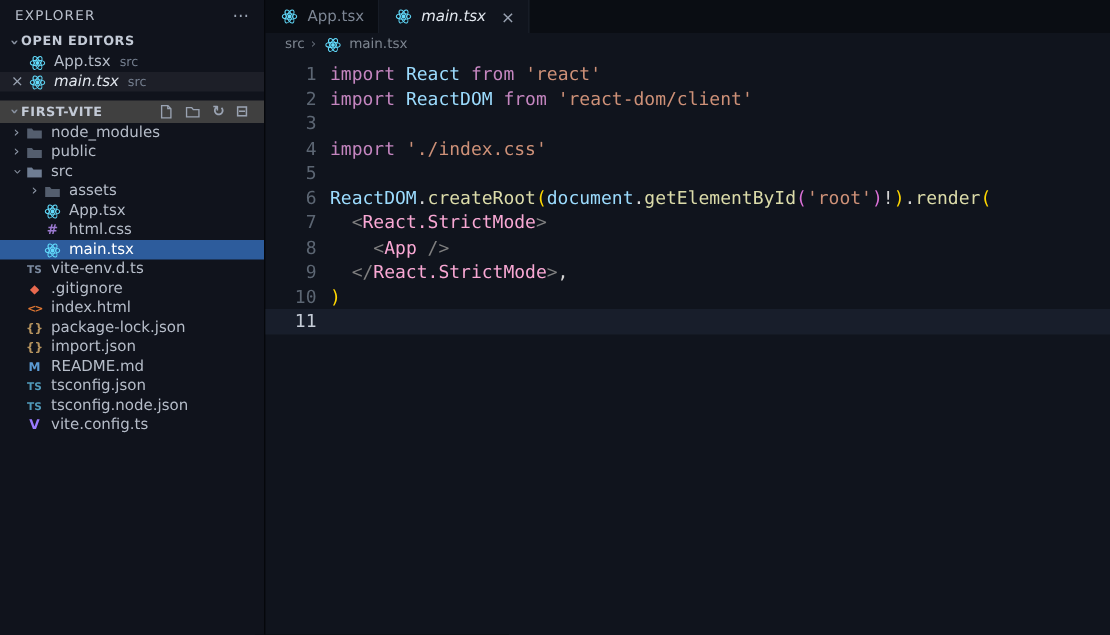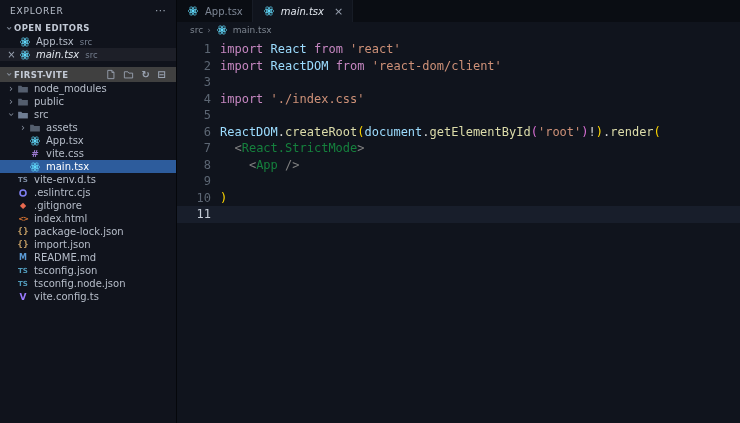--- a/index.html
+++ b/index.html
@@ -53,21 +53,21 @@
   .breadcrumb { height:16px; background:#10141d; display:flex; align-items:center; gap:4px; padding-left:13px; font-size:9px; color:#7d8590; flex-shrink:0; }
   .bc-sep { font-size:9px; color:#646c78; }
 
   .code { flex:1; background:#10141d; padding-top:3px; font-family:"DejaVu Sans Mono","Liberation Mono",monospace; font-size:12px; }
   .code-line { display:flex; height:16.5px; line-height:16.5px; }
   .code-line.active { background:#181e2b;flex-direction:column; }
   .ln { width:34px; flex-shrink:0; text-align:right; color:#5c6673; }
   .code-line.active .ln { color:#c6cdd8; }
   .lc { padding-left:9px; white-space:pre; color:#d4d4d4; }
   .tok-kw { color:#c586c0; } .tok-id { color:#9cdcfe; } .tok-str { color:#ce9178; }
-  .tok-fn { color:#dcdcaa; } .tok-cls { color:#15803d; } .tok-tag { color:#808080; }
+  .tok-fn { color:#dcdcaa; } .tok-cls { color:#f9a8d4; } .tok-tag { color:#808080; }
   .tok-pun { color:#d4d4d4; } .tok-b1 { color:#ffd700; } .tok-b2 { color:#da70d6; }
   .tok-pln { color:#d4d4d4; }
 </style>
 </head>
 <body>
 
 <div class="app">
 
   <div class="sidebar">
     <div class="expl-header">
@@ -182,48 +182,40 @@
                 <ellipse cx="8" cy="8" rx="6.4" ry="2.5" transform="rotate(120 8 8)"></ellipse>
               </g>
             </svg>
           </span>
           <span class="tree-label">App.tsx</span>
         </div>
         <div class="tree-row" style="padding-left: 28px;">
           <span class="fi">
             <span class="g-css">#</span>
           </span>
-          <span class="tree-label">vite.css</span>
+          <span class="tree-label">html.css</span>
         </div>
         <div class="tree-row selected" style="padding-left: 28px;">
           <span class="fi">
             <svg viewBox="0 0 16 16" width="12" height="12">
               <circle cx="8" cy="8" r="1.7" fill="#61dafb"></circle>
               <g fill="none" stroke="#61dafb" stroke-width="0.9">
                 <ellipse cx="8" cy="8" rx="6.4" ry="2.5"></ellipse>
                 <ellipse cx="8" cy="8" rx="6.4" ry="2.5" transform="rotate(60 8 8)"></ellipse>
                 <ellipse cx="8" cy="8" rx="6.4" ry="2.5" transform="rotate(120 8 8)"></ellipse>
               </g>
             </svg>
           </span>
           <span class="tree-label">main.tsx</span>
         </div>
         <div class="tree-row" style="padding-left: 16px;">
           <span class="fi">
             <span class="g-ts">TS</span>
           </span>
           <span class="tree-label">vite-env.d.ts</span>
-        </div>
-        <div class="tree-row" style="padding-left: 16px;">
-          <span class="fi">
-            <svg width="10" height="10" viewBox="0 0 10 10">
-              <circle cx="5" cy="5" r="3" fill="none" stroke="#8080f2" stroke-width="1.6"></circle>
-            </svg>
-          </span>
-          <span class="tree-label">.eslintrc.cjs</span>
         </div>
         <div class="tree-row" style="padding-left: 16px;">
           <span class="fi">
             <span class="g-git">◆</span>
           </span>
           <span class="tree-label">.gitignore</span>
         </div>
         <div class="tree-row" style="padding-left: 16px;">
           <span class="fi">
             <span class="g-html">&lt;&gt;</span>
@@ -343,20 +335,21 @@
         <div class="code-line">
           <span class="ln">7</span>
           <span class="lc"><span class="tok-pln">  </span><span class="tok-tag">&lt;</span><span class="tok-cls">React.StrictMode</span><span class="tok-tag">&gt;</span></span>
         </div>
         <div class="code-line">
           <span class="ln">8</span>
           <span class="lc"><span class="tok-pln">    </span><span class="tok-tag">&lt;</span><span class="tok-cls">App</span><span class="tok-pln"> </span><span class="tok-tag">/&gt;</span></span>
         </div>
         <div class="code-line">
           <span class="ln">9</span>
+          <span class="lc"><span class="tok-pln">  </span><span class="tok-tag">&lt;/</span><span class="tok-cls">React.StrictMode</span><span class="tok-tag">&gt;</span><span class="tok-pun">,</span></span>
         </div>
         <div class="code-line">
           <span class="ln">10</span>
           <span class="lc"><span class="tok-b1">)</span></span>
         </div>
         <div class="code-line active">
           <span class="ln">11</span>
           <span class="lc"></span>
         </div>
       </div>

